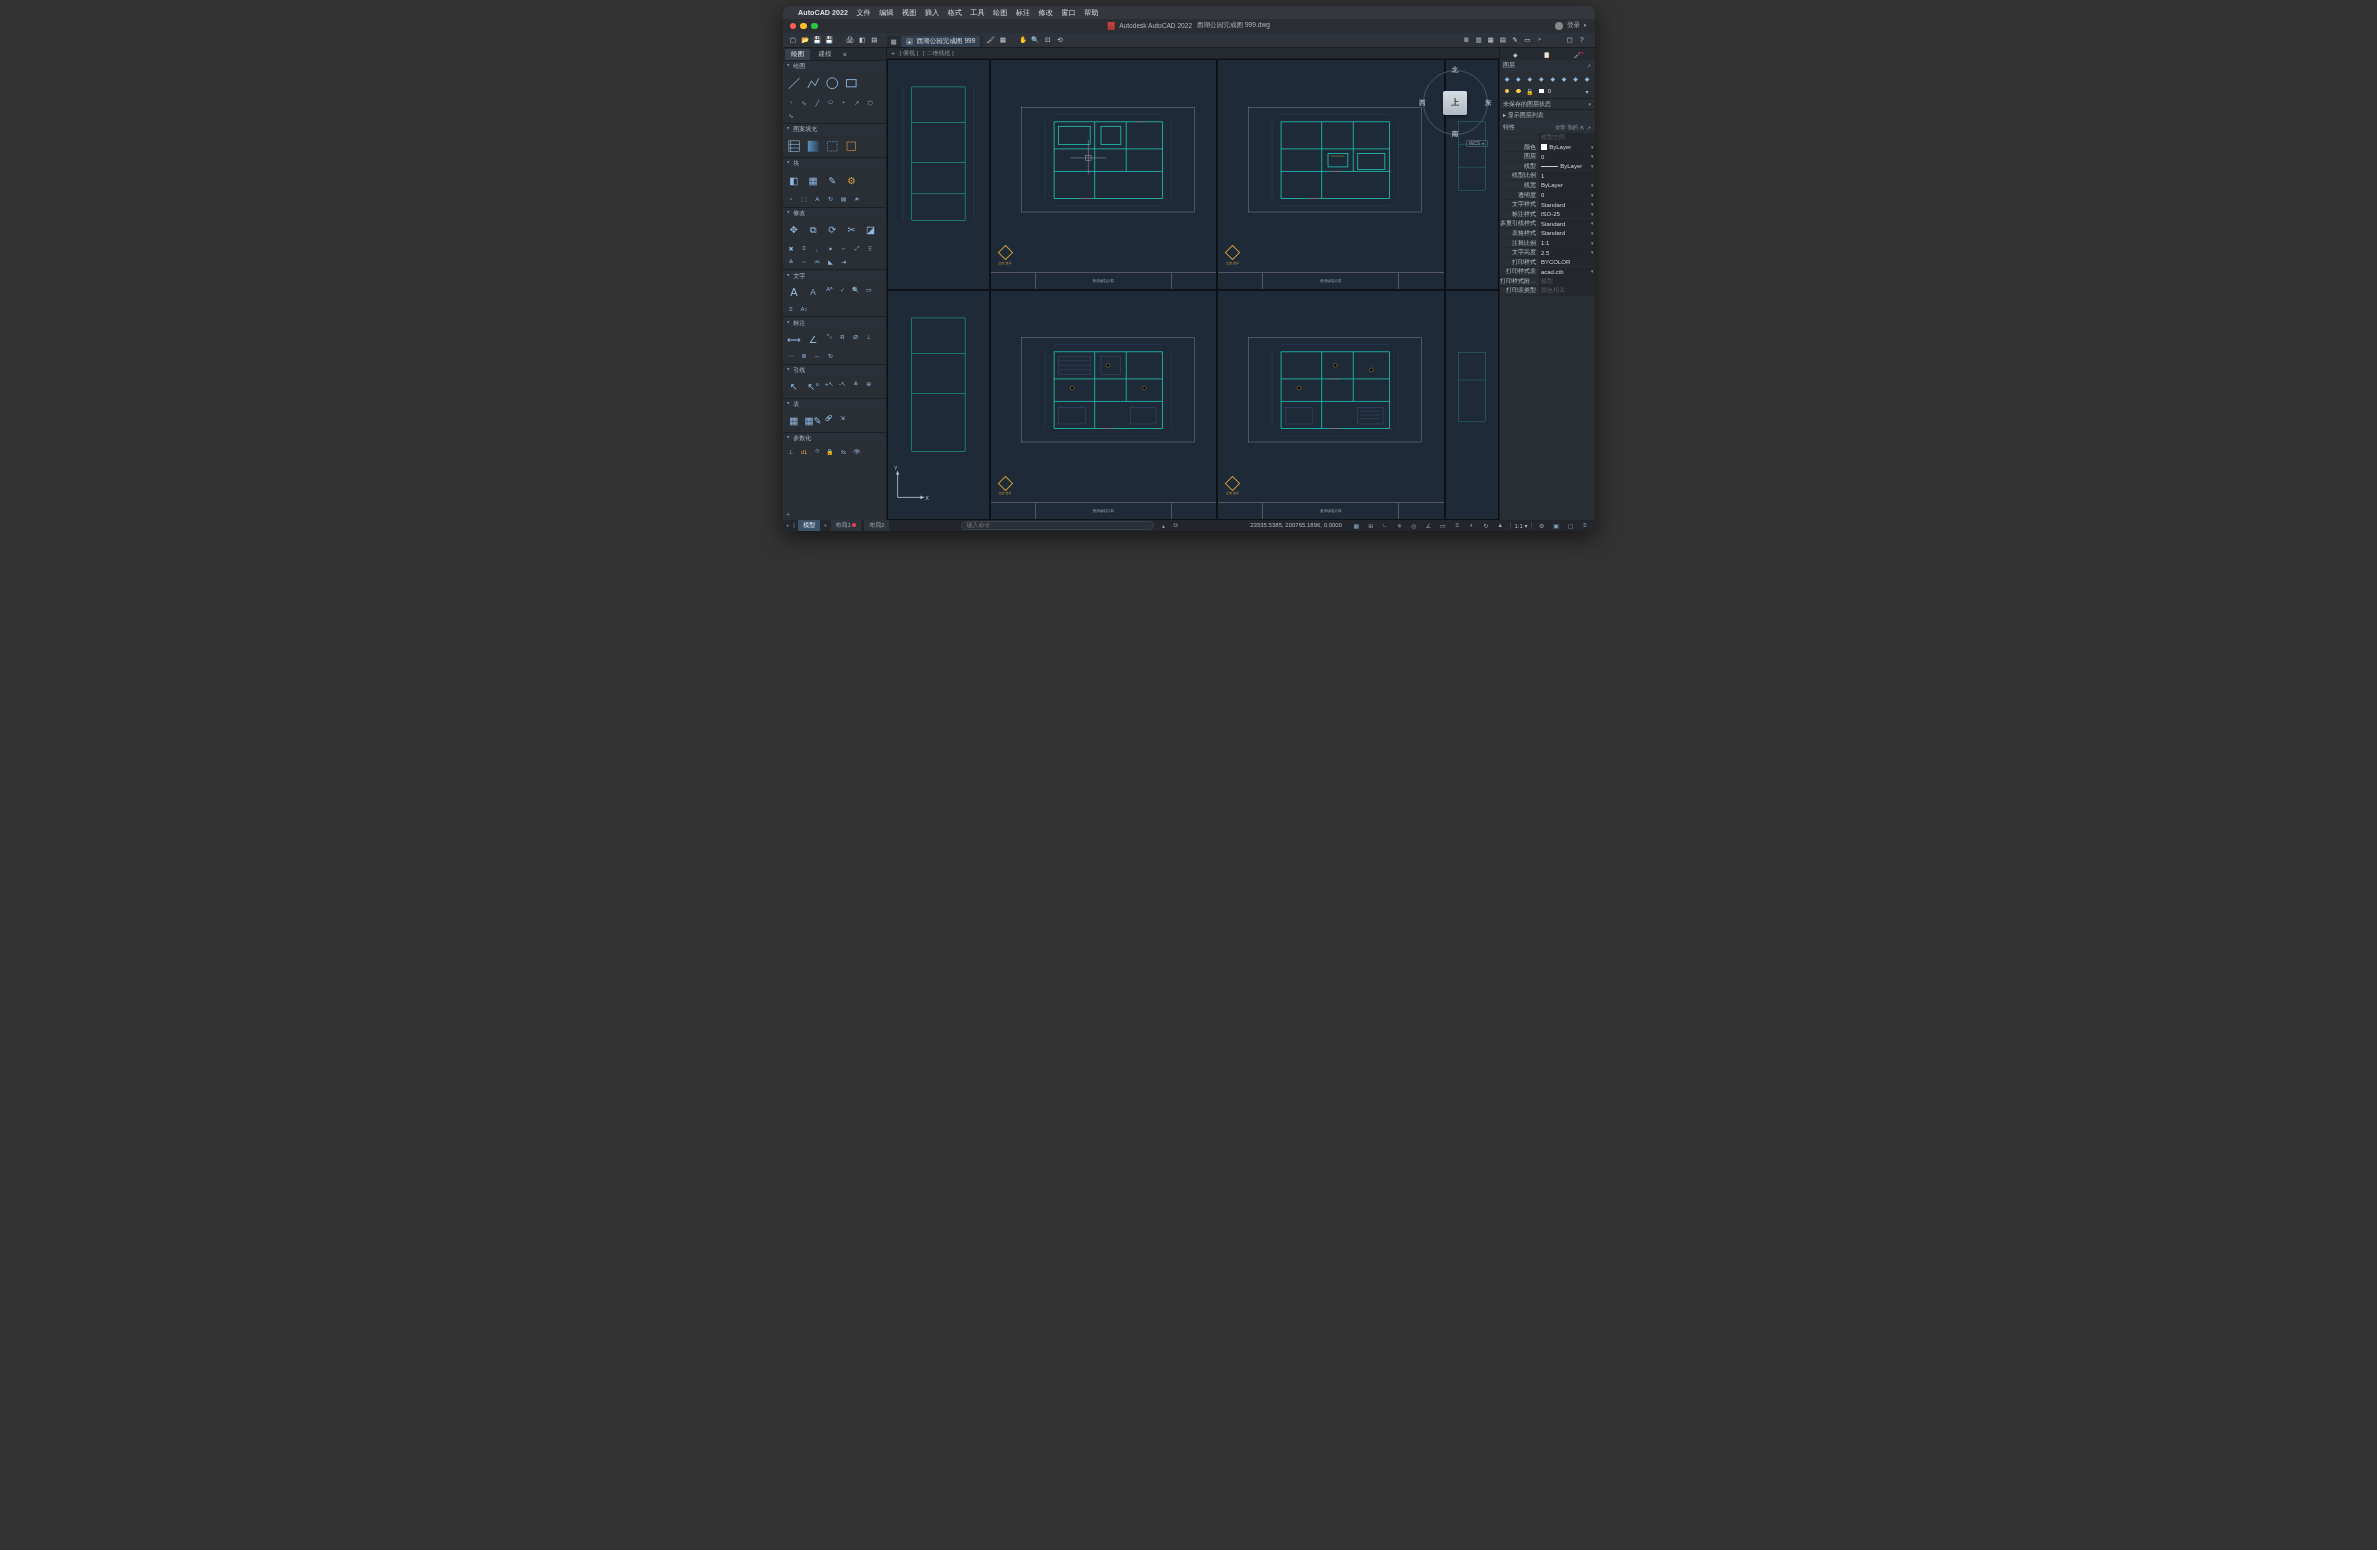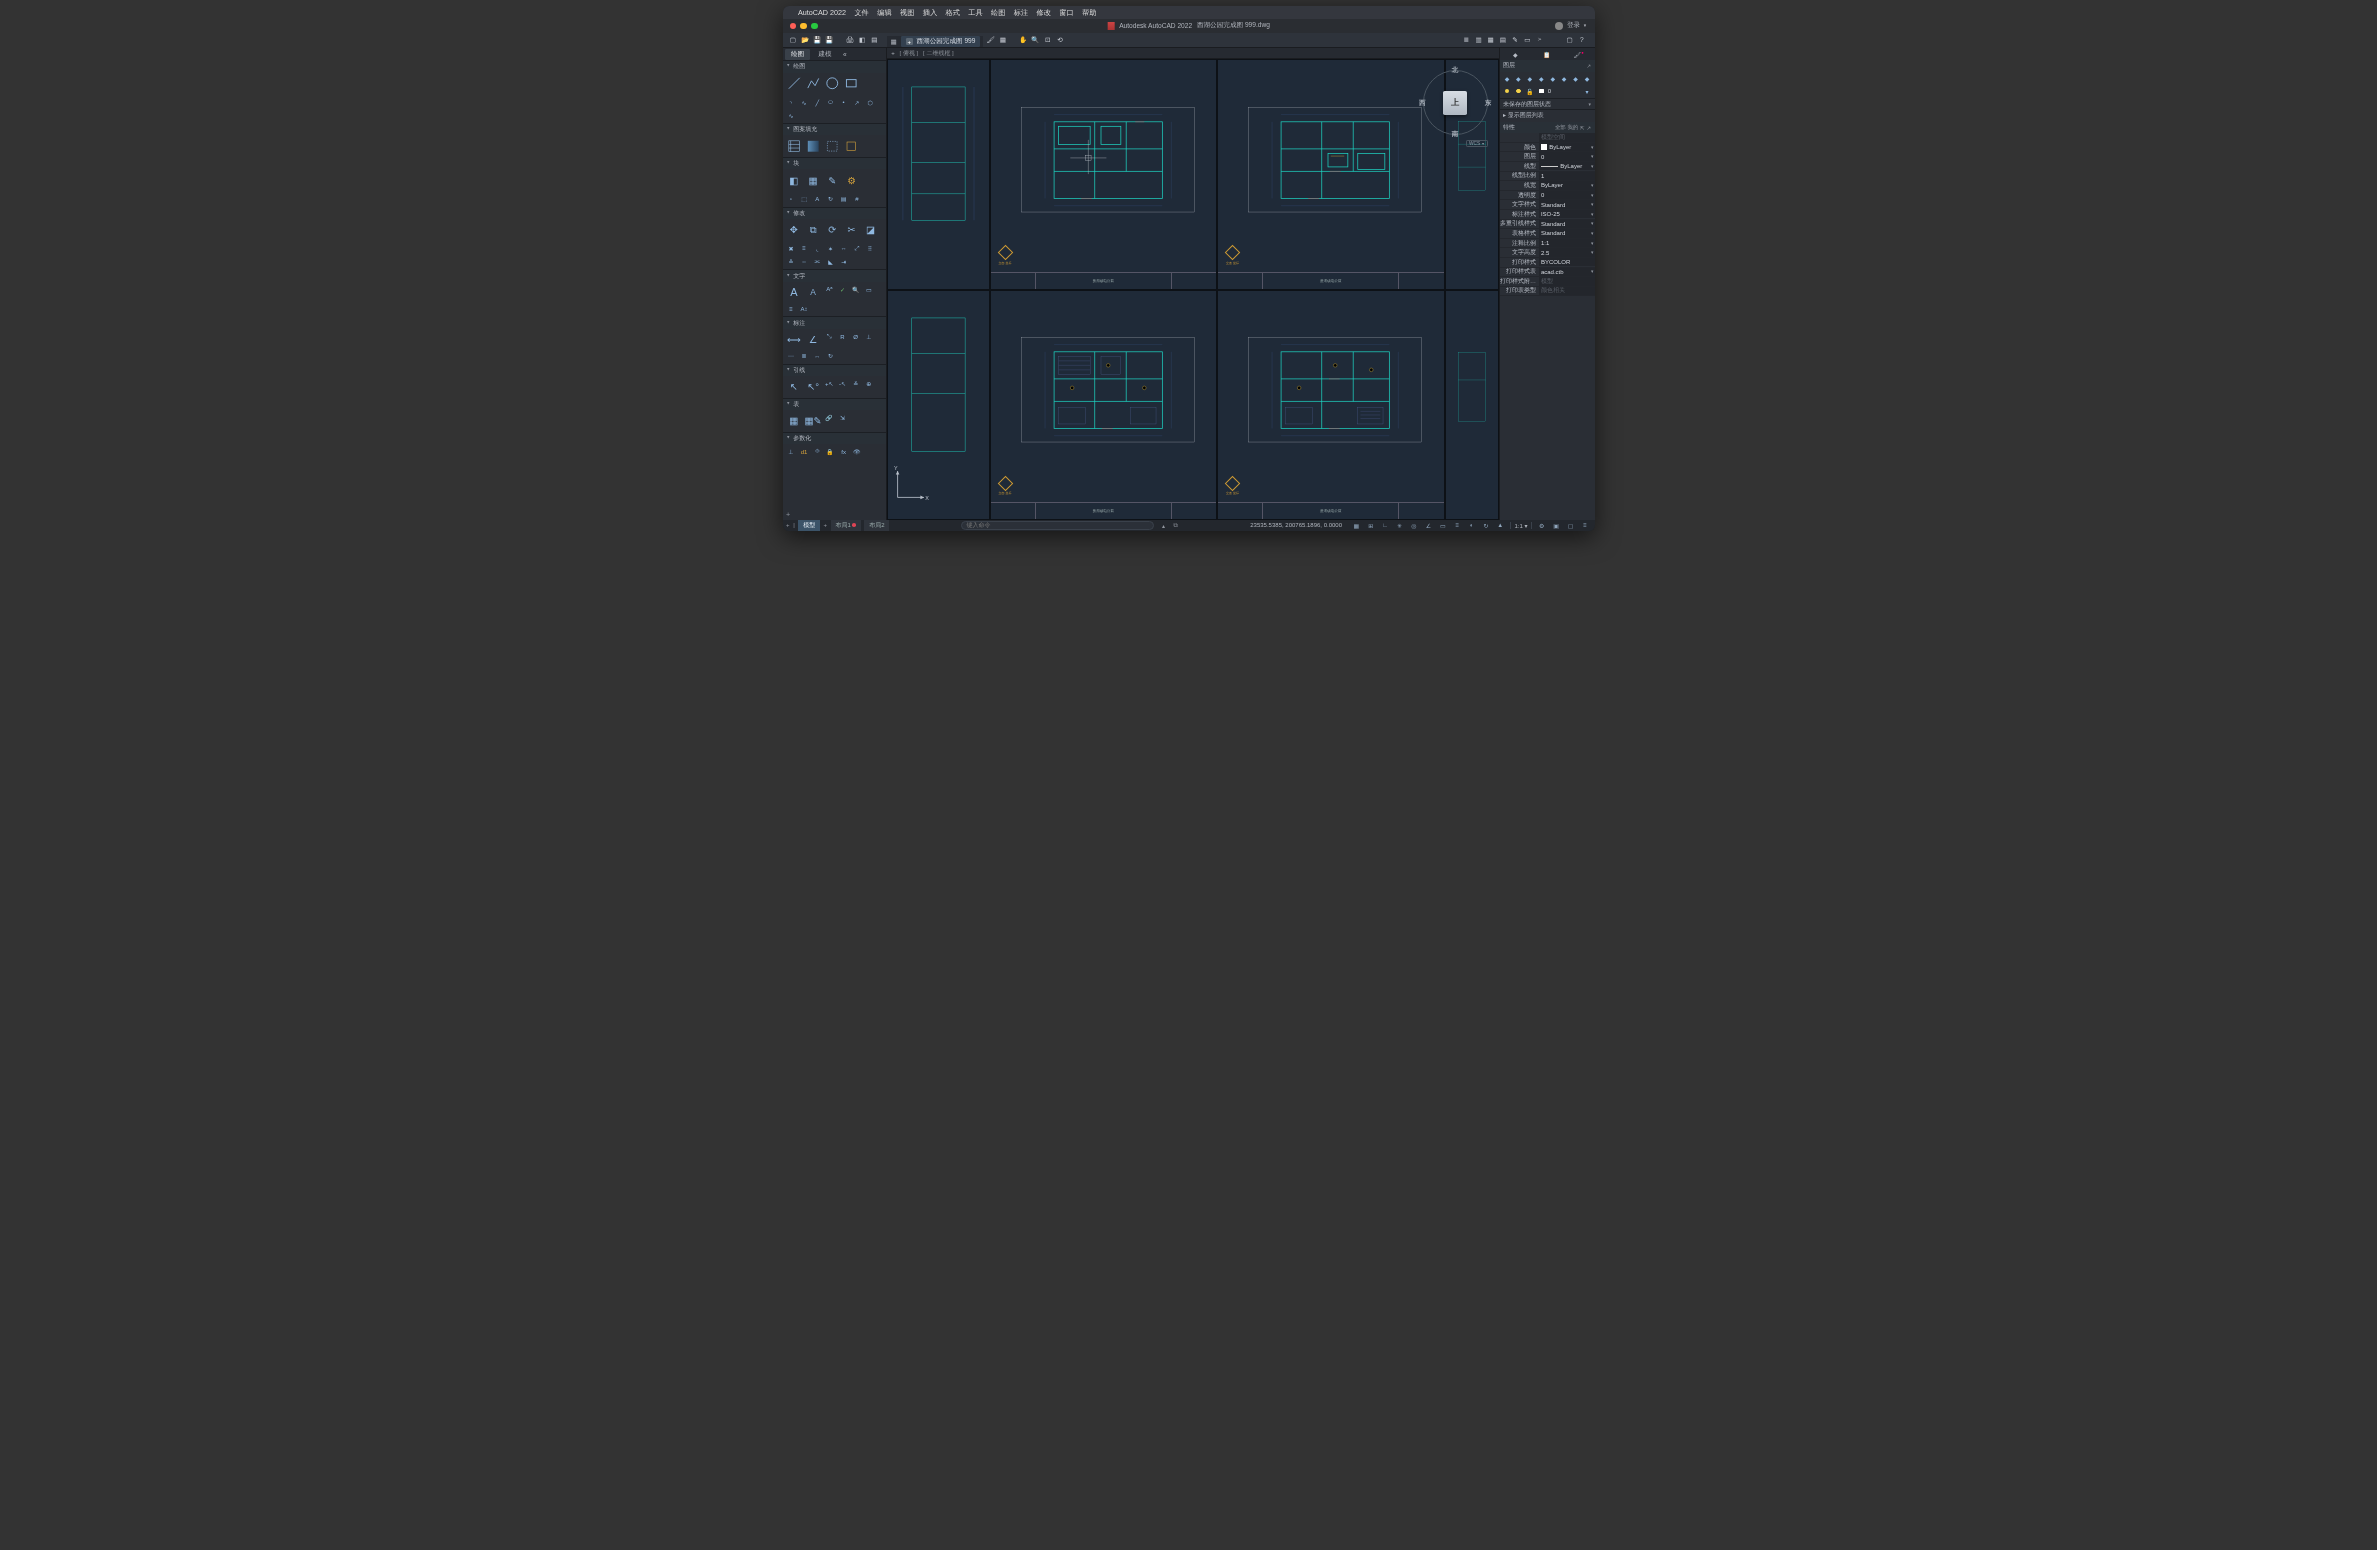--- a/index.html
+++ b/index.html
@@ -8,21 +8,21 @@
 
 .outer-frame {
   width: 812px; height: 525px; margin: 6px auto; position: relative;
   border-radius: 6px; overflow: hidden; box-shadow: 0 6px 24px rgba(0,0,0,.6);
   background: #22252a;
 }
 
 
 .mac-menu { height: 13.3px; background: #34373e; display: flex; align-items: center; gap: 8.4px; padding: 0 7.2px; font-size: 7.2px; color: #ddd; }
 .mac-menu .apple-icon { font-size: 7.8px; color: #ccc; }
-.mac-menu .app-name { font-weight: 400; }
+.mac-menu .app-name { font-weight: 700; }
 .mac-menu span[data-interactable="true"] { cursor: default; }
 
 
 .win-title { height: 13.3px; background: #2a2d32; display: flex; align-items: center; position: relative; }
 .traffic { display: flex; gap: 4.2px; padding-left: 7.2px; }
 .traffic .dot { width: 6.6px; height: 6.6px; border-radius: 50%; }
 .dot.r { background:#ff5f57;} .dot.y{background:#ffbd2e;} .dot.g{background:#28c940;}
 .win-center { position:absolute; left:50%; transform:translateX(-50%); display:flex; align-items:center; gap:4.8px; font-size:6.6px; color:#b0b4bc; }
 .win-center .acad-logo { width:7.2px; height:7.2px; background:linear-gradient(#c44,#a33); display:inline-block; }
 .win-right { position:absolute; right:8.4px; display:flex; align-items:center; gap:3.6px; font-size:6.6px; color:#b0b4bc; }

